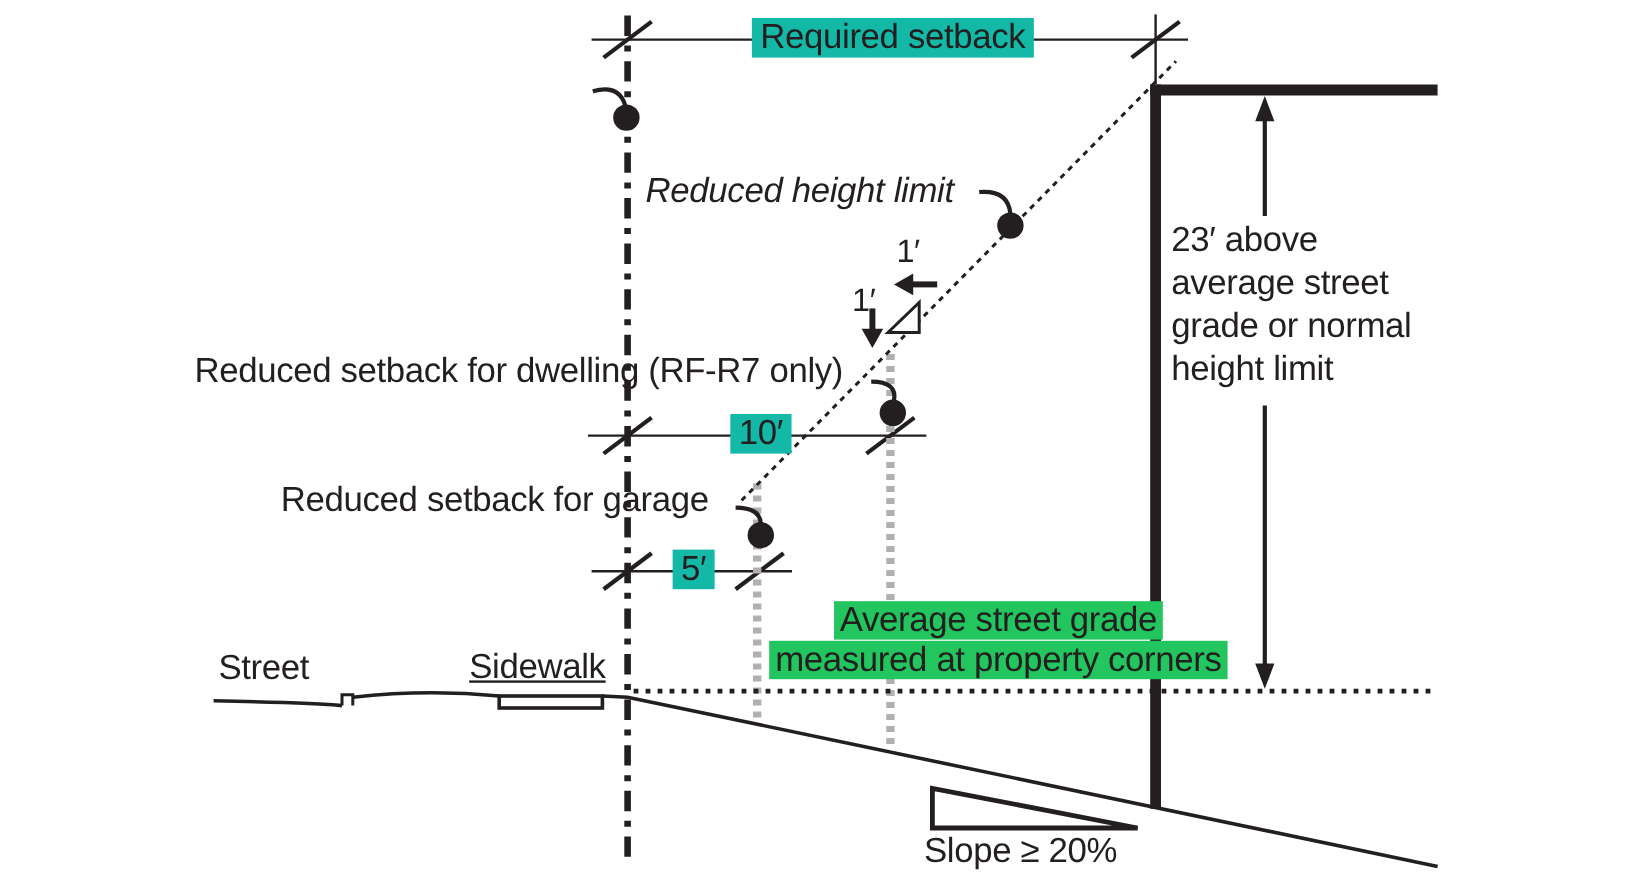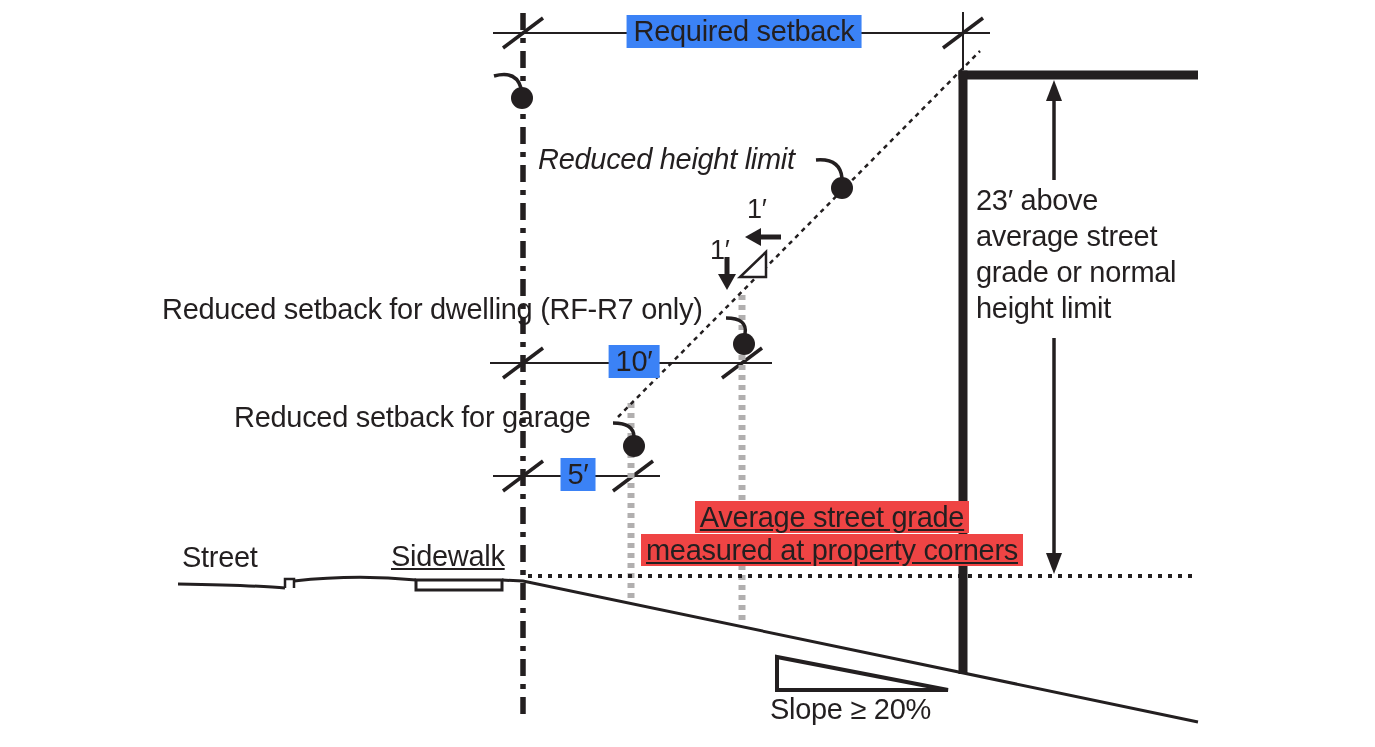--- a/index.html
+++ b/index.html
@@ -6,25 +6,25 @@
   #stage{
     position:relative;width:1375px;height:747px;background:#fff;overflow:hidden;
     font-family:"Liberation Sans","DejaVu Sans",sans-serif;color:#231f20;
   }
   #linework{position:absolute;left:0;top:0;width:1375px;height:747px;}
   .lbl{
     position:absolute;font-size:29px;line-height:33px;color:#231f20;
     white-space:nowrap;letter-spacing:-0.3px;
   }
   .lbl.centered{transform:translateX(-50%);}
-  .lbl.whitebg{background:#3b82f6;padding:0 7px;}
+  .lbl.whitebg{background:#14b8a6;padding:0 7px;}
   .lbl.small{font-size:27px;}
   .multiline{white-space:normal;}
   .avg-grade{text-align:center;}
-  .avg-grade .line span{background:#ef4444;padding:0 5px;text-decoration:underline;}
+  .avg-grade .line span{background:#22c55e;padding:0 5px;}
   .h23 .line{line-height:36px;}
 </style>
 </head>
 <body>
 
 <div id="stage">
 
   <svg id="linework" viewBox="0 0 1375 747">
 
     <line x1="523" y1="13" x2="523" y2="720" stroke="#231f20" stroke-width="5.5" stroke-dasharray="17 8 5 8"></line>

